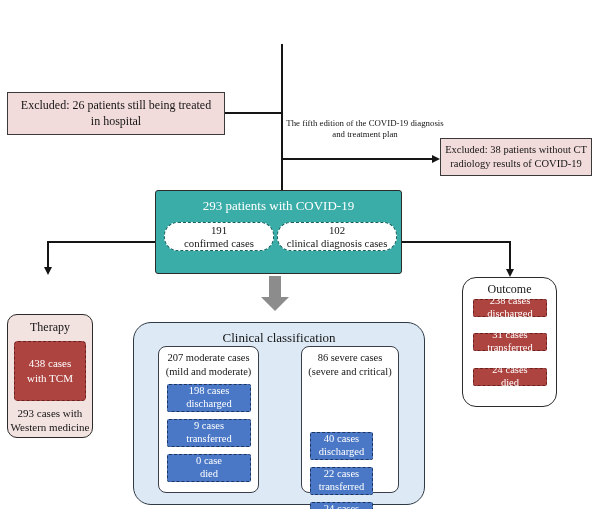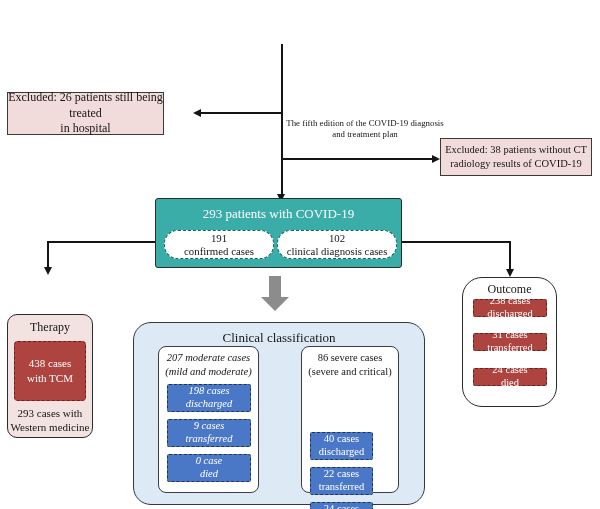--- a/index.html
+++ b/index.html
@@ -15,58 +15,58 @@
 
   
   .ah { position:absolute; width:0; height:0; }
   .ah-left  { border-top:4px solid transparent; border-bottom:4px solid transparent; border-right:8px solid #151515; }
   .ah-right { border-top:4px solid transparent; border-bottom:4px solid transparent; border-left:8px solid #151515; }
   .ah-down  { border-left:4.5px solid transparent; border-right:4.5px solid transparent; border-top:8px solid #151515; }
 
   .pinkbox { background:#f2dcdb; border:1.6px solid #3a3a3a; }
 
   #source-box { left:177px; top:3px; width:212px; height:41px; border-width:2px; font-size:12.5px; line-height:1.3; }
-  #excluded-left-box { left:7px; top:92px; width:157px; height:43px; font-size:12px; line-height:1.3; }
+  #excluded-left-box { left:7px; top:92px; width:218px; height:43px; font-size:12px; line-height:1.3; }
   #excluded-right-box { left:440px; top:138px; width:152px; height:38px; font-size:10.5px; line-height:1.35; }
   #edition-note { left:277px; top:118px; width:176px; font-size:8.8px; line-height:1.25; text-align:center; }
 
-  #covid-box { left:155px; top:198px; width:247px; height:70px; background:#3aada8;
+  #covid-box { left:155px; top:190px; width:247px; height:84px; background:#3aada8;
                border:1.6px solid #2b2b2b; border-radius:3px; }
   #covid-title { position:absolute; top:7px; left:0; width:100%; text-align:center; color:#fff; font-size:13px; }
   .covid-sub { position:absolute; top:31px; height:29px; background:#fff; border:1.6px dashed #15605d;
                border-radius:14px; display:flex; align-items:center; justify-content:center;
                text-align:center; white-space:pre-line; font-size:10.8px; line-height:1.15; }
   #confirmed-box { left:8px; width:110px; }
   #clinicaldx-box { left:121px; width:120px; }
 
   #therapy-box { left:7px; top:276px; width:86px; height:124px; background:#f2e2e0;
                  border:1.6px solid #2b2b2b; border-radius:10px;margin-top:38px; }
   #therapy-title { position:absolute; top:5px; left:0; width:100%; text-align:center; font-size:12px; }
   #tcm-box { position:absolute; left:6px; top:26px; width:72px; height:60px; background:#ad4440;
              border:1.6px dashed #67211f; border-radius:4px; color:#fff; display:flex; align-items:center;
              justify-content:center; text-align:center; white-space:pre-line; font-size:11px; line-height:1.4; }
   #western-text { position:absolute; top:92px; left:0; width:100%; text-align:center;
                   white-space:pre-line; font-size:11px; line-height:1.25; }
 
   #outcome-box { left:462px; top:277px; width:95px; height:130px; background:#fff;
-                 border:1.6px solid #2b2b2b; border-radius:20px; }
+                 border:1.6px solid #2b2b2b; border-radius:14px; }
   #outcome-title { position:absolute; top:4px; left:0; width:100%; text-align:center; font-size:12px; }
   .outcome-red { position:absolute; left:10px; width:74px; height:18px; background:#ad4440;
                  border:1.6px dashed #67211f; border-radius:2px; color:#fff; display:flex; align-items:center;
                  justify-content:center; text-align:center; white-space:pre-line; font-size:10.5px; line-height:1.2; }
 
   #gray-arrow-shaft { left:269px; top:276px; width:12px; height:21px; background:#8c8c8c; }
   #gray-arrow-head { left:261px; top:297px; border-left:14px solid transparent;
                      border-right:14px solid transparent; border-top:14px solid #8c8c8c; }
 
   #classification-box { left:133px; top:322px; width:292px; height:183px; background:#dde9f5;
                         border:1.6px solid #2e3a45; border-radius:18px; }
   #classification-title { position:absolute; top:7px; left:0; width:100%; text-align:center; font-size:13px; }
   .class-col { position:absolute; top:23px; height:147px; background:#fff; border:1.6px solid #3a3e49; border-radius:8px; }
-  #moderate-col { left:24px; width:101px;font-style:italic; }
+  #moderate-col { left:24px; width:101px; }
   #severe-col { left:167px; width:98px; }
   .col-header { position:absolute; top:4px; left:0; width:100%; text-align:center;
                 white-space:pre-line; font-size:10.5px; line-height:1.3; }
   .class-blue { position:absolute; left:8px; height:28px; background:#4b78c6; border:1.6px dashed #1e3560;
                 border-radius:2px; color:#fff; display:flex; align-items:center; justify-content:center;
                 text-align:center; white-space:pre-line; font-size:10.5px; line-height:1.2; }
   #moderate-col .class-blue { width:84px; }
   #severe-col .class-blue { width:63px;margin-top:48px; }
   .blue-1 { top:37px; } .blue-2 { top:72px; } .blue-3 { top:107px; }
 </style>

